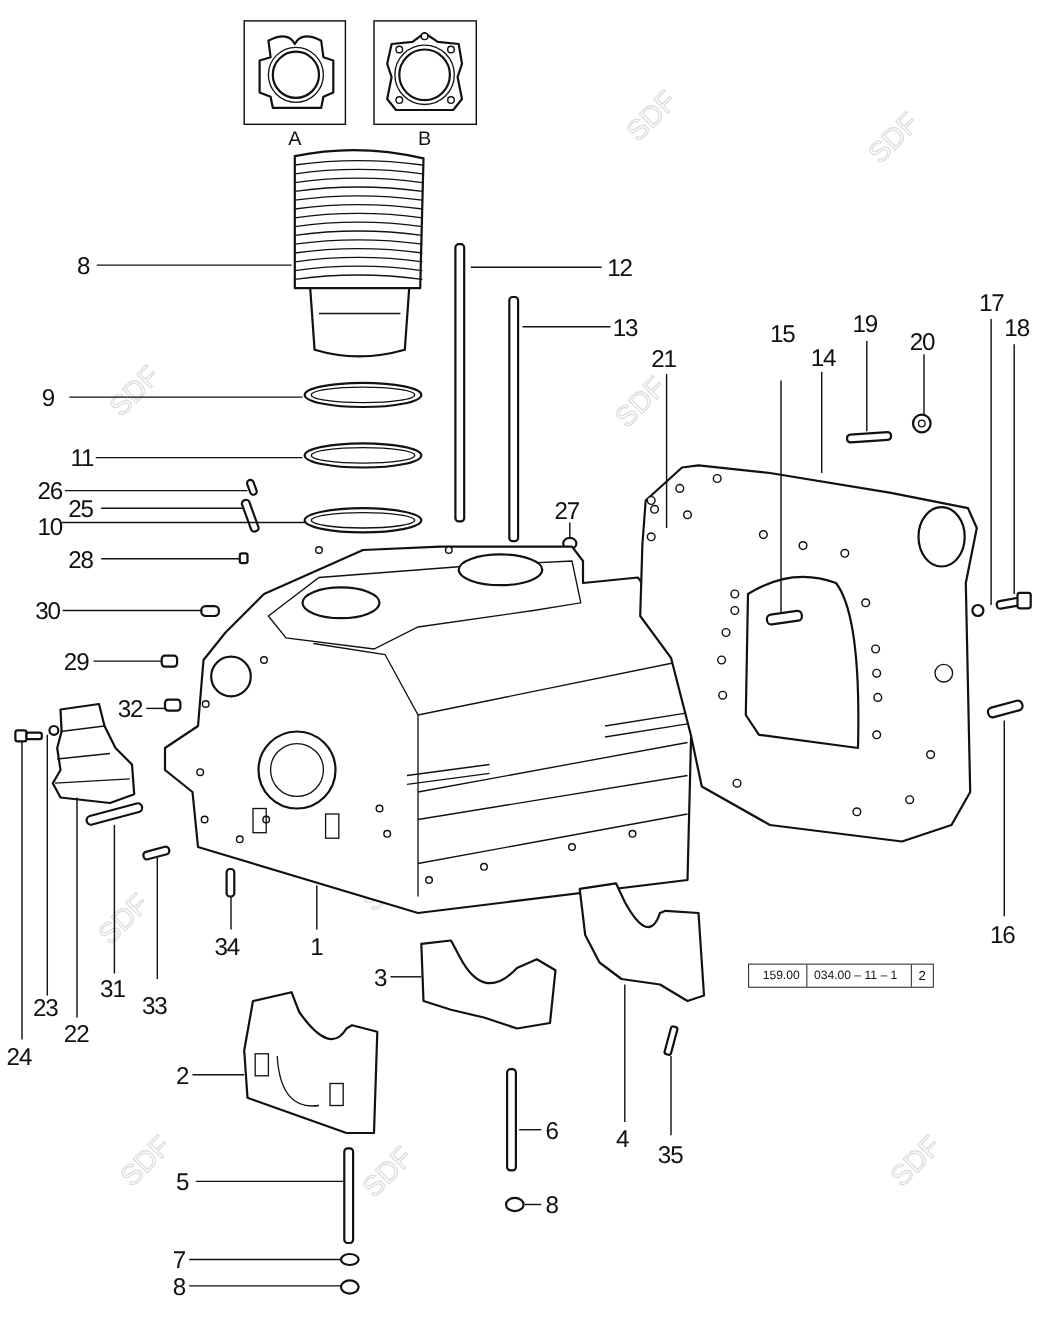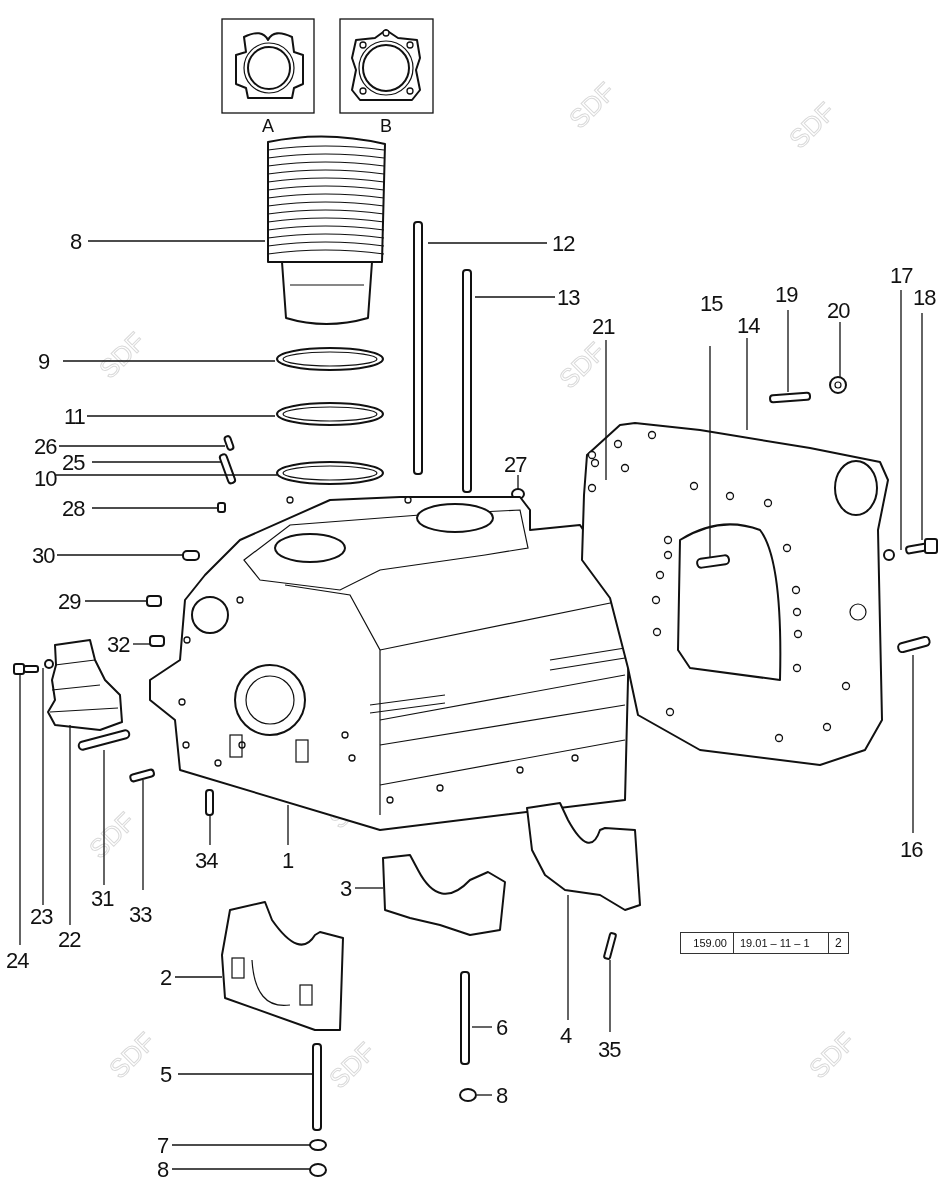--- a/index.html
+++ b/index.html
@@ -6,21 +6,21 @@
   body { width: 946px; height: 1200px; position: relative; overflow: hidden;
          font-family: "Liberation Sans", sans-serif; color: #111; }
   #diagram { position: absolute; left: 0; top: 0; width: 946px; height: 1200px; }
   .callout { font-family: "Liberation Sans", sans-serif; font-size: 22px; fill: #111; letter-spacing: -1px; }
   .lead { stroke: #111; stroke-width: 1.3; fill: none; }
   .part { stroke: #111; stroke-width: 2; fill: #fff; stroke-linejoin: round; }
   .thin { stroke: #111; stroke-width: 1.2; fill: none; }
   .hole { stroke: #111; stroke-width: 1.3; fill: #fff; }
   .wm { font-family: "Liberation Sans", sans-serif; font-size: 26px; fill: none; stroke: #d9d9d9; stroke-width: 1; }
   .inset-label { font-family: "Liberation Sans", sans-serif; font-size: 18px; fill: #111; }
-  #ref-table { position: absolute; left: 680px; top: 932px; display: flex; border: 1px solid #333;
+  #ref-table { position: absolute; left: 680px; top: 876px; display: flex; border: 1px solid #333;
                font-family: "Liberation Sans", sans-serif; font-size: 11px; height: 20px; align-items: stretch; }
   #ref-table .cell { display: flex; align-items: center; padding: 0 6px; border-right: 1px solid #333; }
   #ref-table .cell:last-child { border-right: none; font-size: 12px; padding: 0 6px; }
   #ref-table .c1 { width: 40px; justify-content: flex-end; }
   #ref-table .c2 { width: 82px; }
 </style>
 </head>
 <body>
 
 <svg id="diagram" viewBox="0 0 946 1200" xmlns="http://www.w3.org/2000/svg">
@@ -301,15 +301,15 @@
     <text class="callout" x="496" y="1103" style="display:none">8</text>
     <text class="callout" x="496" y="1103">8</text>
     <text class="callout" x="157" y="1153">7</text>
     <text class="callout" x="157" y="1177" style="display:none">8</text>
     <text class="callout" x="157" y="1177">8</text>
   </g>
 </svg>
 
 <div id="ref-table">
   <div class="cell c1">159.00</div>
-  <div class="cell c2">19.01  – 11  – 1</div>
+  <div class="cell c2">034.00  – 11  – 1</div>
   <div class="cell c3">2</div>
 </div>
 
 </body></html>

